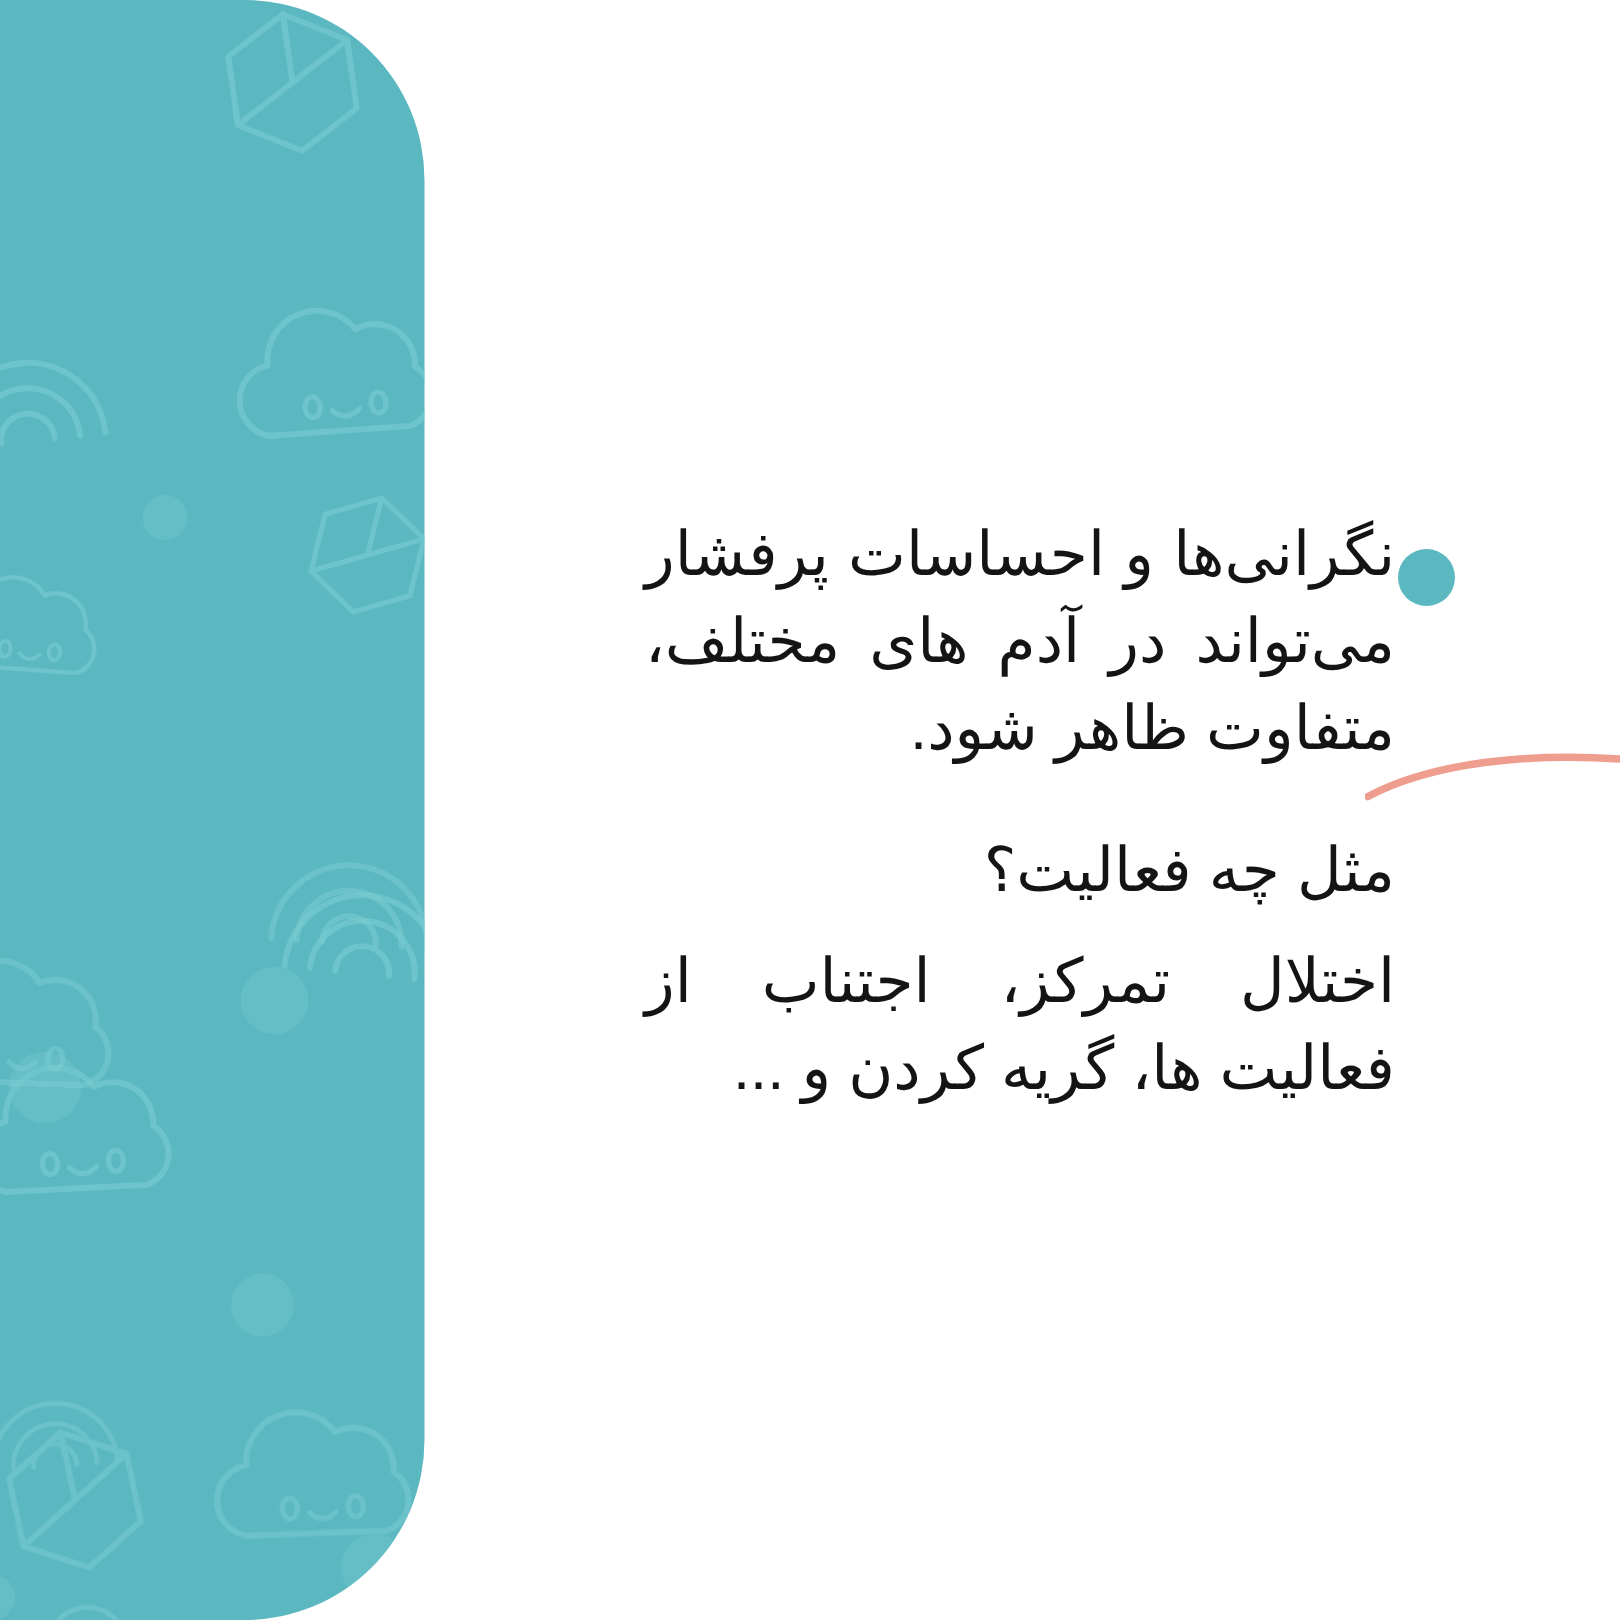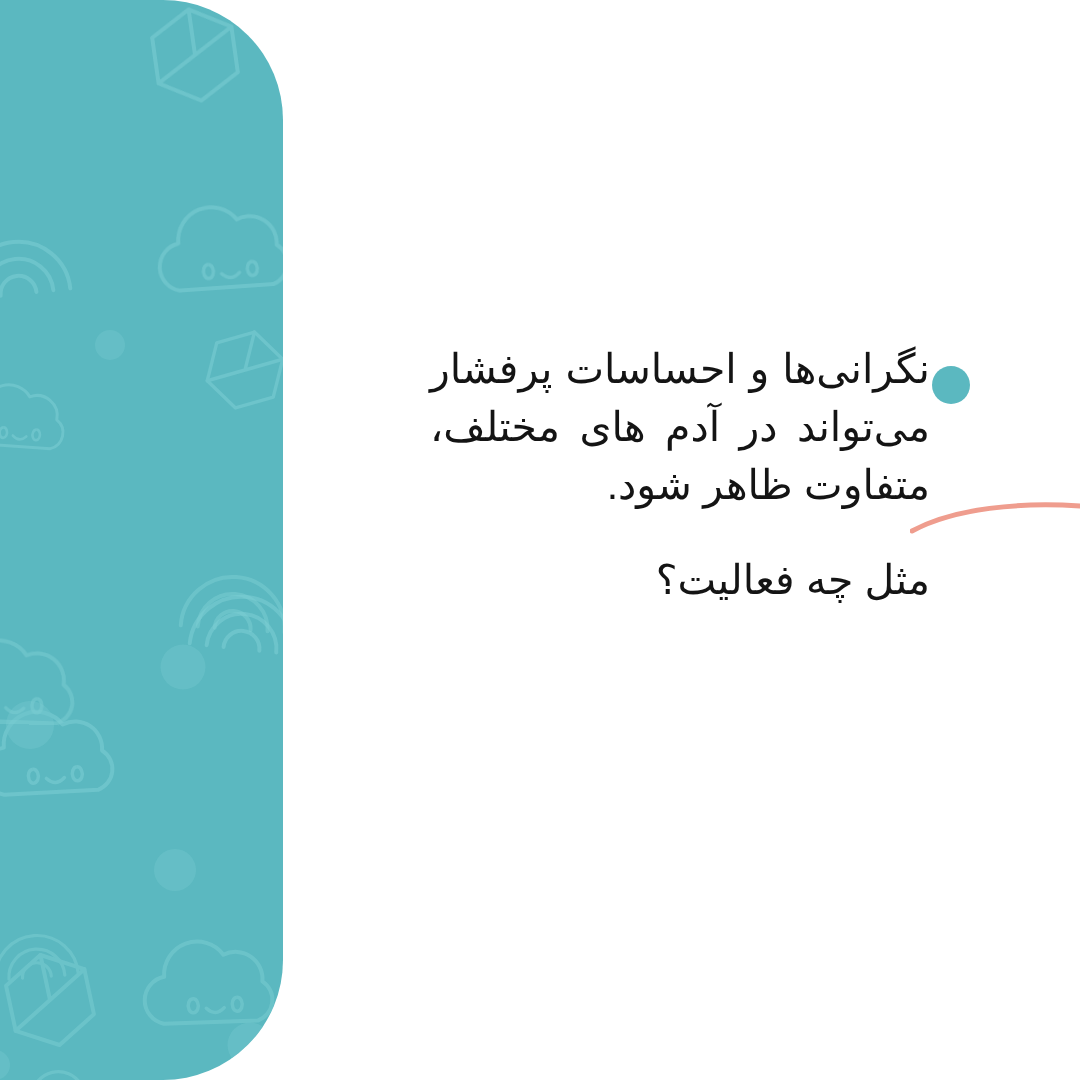--- a/index.html
+++ b/index.html
@@ -170,16 +170,17 @@
 
   <div class="content">
 
     <div class="para-block">
       <span class="bullet-dot"></span>
       <p class="para p1">نگرانی‌ها و احساسات پرفشار می‌تواند در آدم های مختلف، متفاوت ظاهر شود.</p>
     </div>
 
     <p class="para p2">مثل چه فعالیت؟</p>
 
+    <p class="para p3">اختلال تمرکز، اجتناب از فعالیت ها، گریه کردن و ...</p>
 
   </div>
 
 </div>
 
 </body></html>

